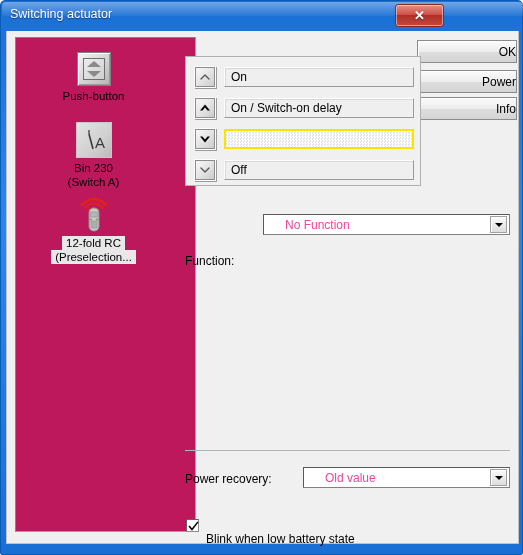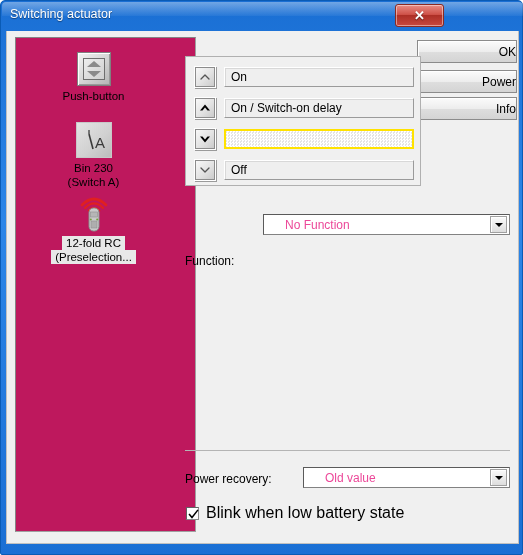--- a/index.html
+++ b/index.html
@@ -305,23 +305,24 @@
     border: 1px solid #8c8c8c;
     border-top-color: #626262;
     border-left-color: #626262;
     box-sizing: border-box;
     position: relative;
     margin-right: 7px;
     flex: none;
   }
   .checkbox svg { position: absolute; left: 1px; top: 1px; }
   .checkrow-label {
-    font-size: 16px;
+    font-size: 12px;
     color: #000000;
     white-space: nowrap;
+    margin-top: 28px;
   }
 </style>
 </head>
 <body>
 
 <div class="window">
 
   <div class="titlebar">
     <div class="titlebar-gloss"></div>
     <div class="title-text">Switching actuator</div>

